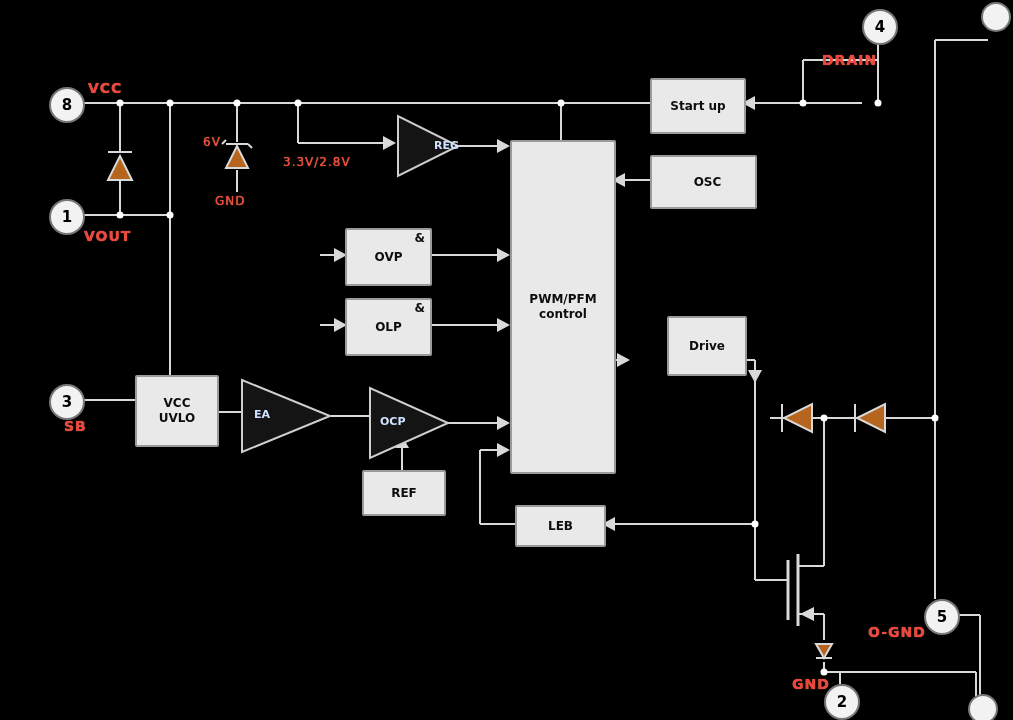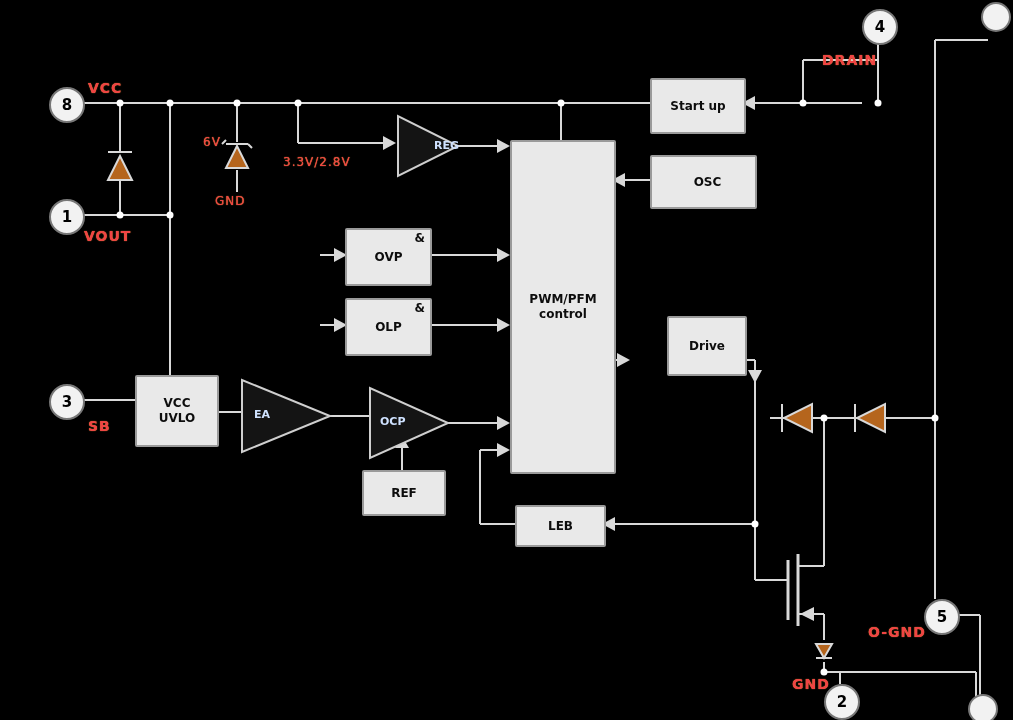--- a/index.html
+++ b/index.html
@@ -135,21 +135,21 @@
       <span>5</span>
     </div>
   <div class="pin" style="left:824px;top:684px;">
       <span>2</span>
     </div>
   <div class="pin corner" style="left:981px;top:2px;"></div>
   <div class="pin corner" style="left:968px;top:694px;"></div>
 
   <div class="lbl" style="left:88px;top:80px;">VCC</div>
   <div class="lbl" style="left:84px;top:228px;">VOUT</div>
-  <div class="lbl" style="left:88px;top:418px;">SB</div>
+  <div class="lbl" style="left:64px;top:418px;">SB</div>
   <div class="lbl" style="left:822px;top:52px;">DRAIN</div>
   <div class="lbl" style="left:868px;top:624px;text-align:center;">O-GND</div>
   <div class="lbl" style="left:792px;top:676px;">GND</div>
 
   <div class="lbl small" style="left:283px;top:155px;">3.3V/2.8V</div>
   <div class="lbl small" style="left:203px;top:135px;">6V</div>
   <div class="lbl small" style="left:215px;top:194px;">GND</div>
 
   <div class="blk" style="left:650px;top:78px;width:92px;height:52px;">
       <span>Start up</span>

